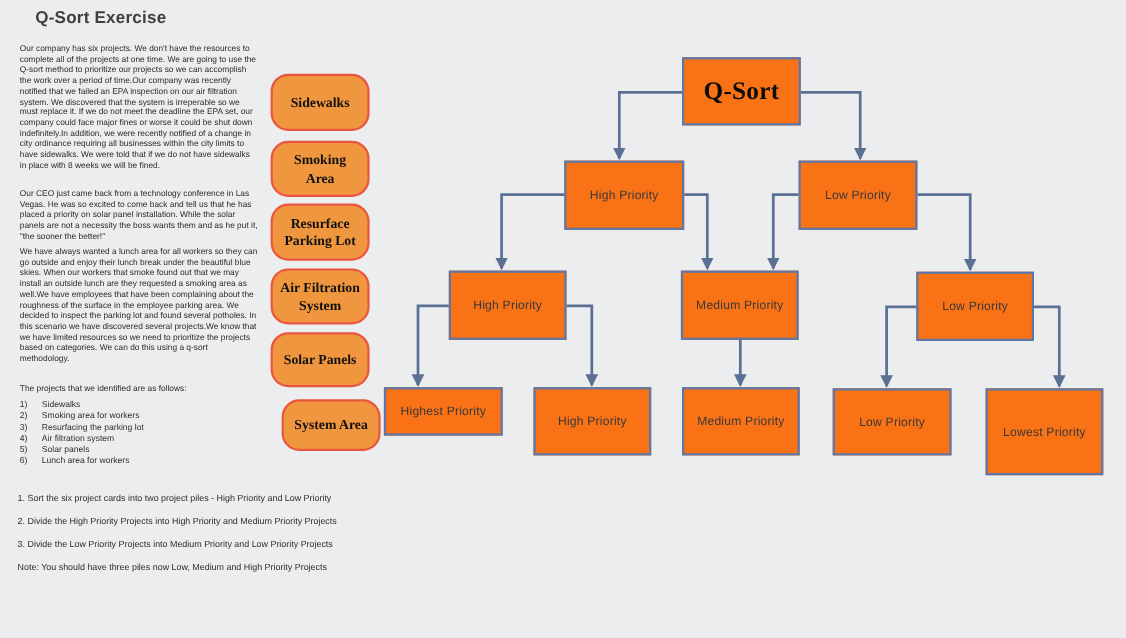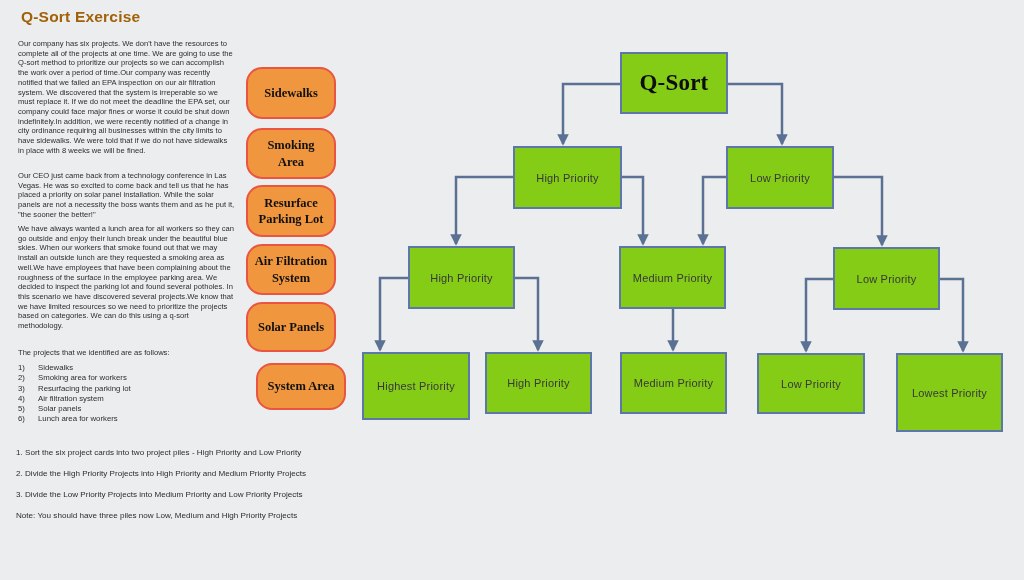--- a/index.html
+++ b/index.html
@@ -1,39 +1,39 @@
 <!DOCTYPE html>
 <html><head>
 <meta charset="utf-8">
 <style>
   html,body{margin:0;padding:0;}
   body{width:1024px;height:580px;overflow:hidden;background:#ecedee;
        font-family:"Liberation Sans",sans-serif;color:#2e2e2e;}
   #stage{position:relative;width:1024px;height:580px;background:#ecedee;}
 
   
-  .page-title{position:absolute;left:21px;top:8px;font-size:15.5px;font-weight:600;
-              color:#a16207;letter-spacing:.2px;}
+  .page-title{position:absolute;left:32px;top:8px;font-size:15.5px;font-weight:600;
+              color:#404040;letter-spacing:.2px;}
   .para{position:absolute;left:18px;width:217px;font-size:7.6px;line-height:9.7px;
         color:#2c2c2c;}
   .proj-list{position:absolute;left:18px;width:217px;font-size:7.8px;line-height:10.3px;}
   .proj-row{display:flex;}
   .proj-num{width:20px;flex:0 0 20px;}
   .steps{position:absolute;left:16px;top:443px;width:330px;font-size:8.1px;line-height:20.9px;
          color:#2c2c2c;}
   .step{white-space:nowrap;}
 
   
   .card{position:absolute;width:90px;box-sizing:border-box;background:#f0963e;
         border:2.5px solid #e95540;border-radius:16px;display:flex;align-items:center;
         justify-content:center;text-align:center;font-family:"Liberation Serif",serif;
         font-weight:bold;font-size:12.5px;line-height:1.3;color:#111;padding:2px 6px;}
 
   
-  .node{position:absolute;box-sizing:border-box;background:#84cc16;
+  .node{position:absolute;box-sizing:border-box;background:#f97316;
         border:2.5px solid #5c77a8;display:flex;align-items:center;justify-content:center;
         text-align:center;font-size:11px;color:#383838;letter-spacing:.2px;}
   .node.root{font-family:"Liberation Serif",serif;font-weight:bold;font-size:23px;color:#0d0d0d;}
 
   svg.wires{position:absolute;left:0;top:0;pointer-events:none;}
 </style>
 </head>
 <body>
 
 <div id="stage">
@@ -110,19 +110,19 @@
 
   <div class="node root" style="left:620px;top:52px;width:108px;height:62px">Q-Sort</div>
 
   <div class="node" style="left:513px;top:146px;width:109px;height:63px">High Priority</div>
   <div class="node" style="left:726px;top:146px;width:108px;height:63px">Low Priority</div>
 
   <div class="node" style="left:408px;top:246px;width:107px;height:63px">High Priority</div>
   <div class="node" style="left:619px;top:246px;width:107px;height:63px">Medium Priority</div>
   <div class="node" style="left:833px;top:247px;width:107px;height:63px">Low Priority</div>
 
-  <div class="node" style="left:362px;top:352px;width:108px;height:68px">Highest Priority</div>
+  <div class="node" style="left:349px;top:352px;width:108px;height:44px">Highest Priority</div>
   <div class="node" style="left:485px;top:352px;width:107px;height:62px">High Priority</div>
   <div class="node" style="left:620px;top:352px;width:107px;height:62px">Medium Priority</div>
   <div class="node" style="left:757px;top:353px;width:108px;height:61px">Low Priority</div>
   <div class="node" style="left:896px;top:353px;width:107px;height:79px">Lowest Priority</div>
 
 </div>
 
 </body></html>

